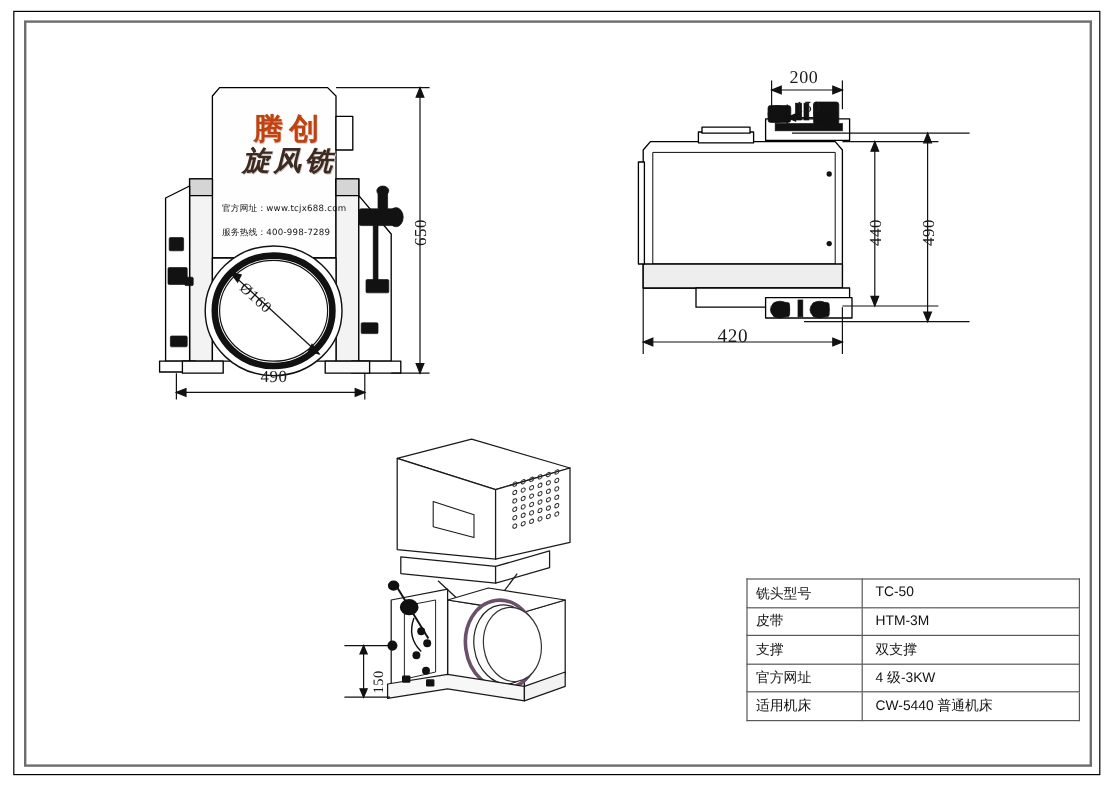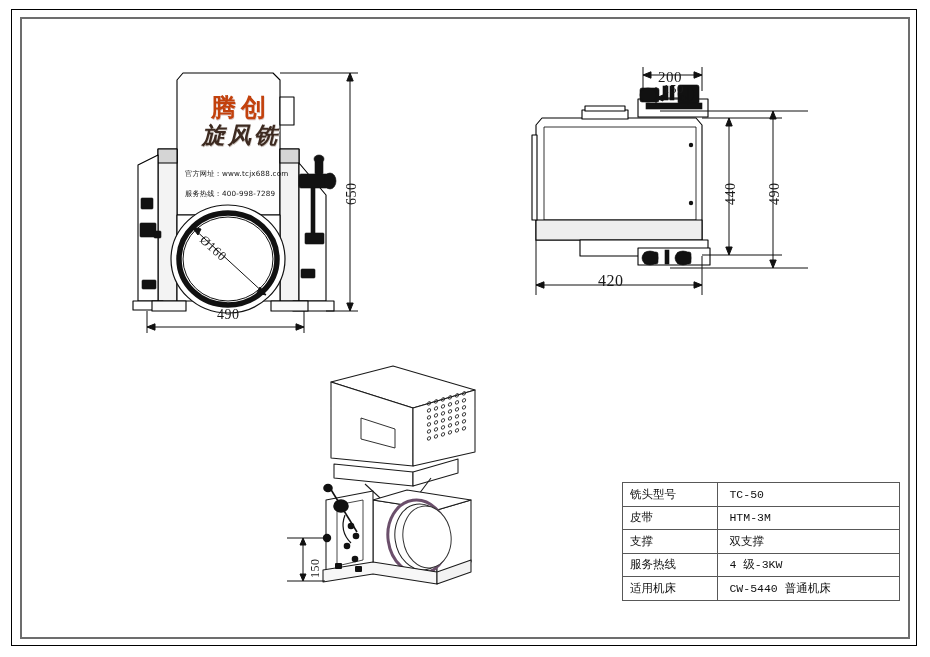--- a/index.html
+++ b/index.html
@@ -35,21 +35,21 @@
       font-size:7.2px;color:#141414;font-weight:normal;white-space:nowrap;
       letter-spacing:.2px;}
   .c1{top:169px;}
   .c2{top:189px;}
 
   
   .spec{position:absolute;left:622px;top:482px;width:278px;
         border-collapse:collapse;}
   .spec td{border:1px solid #585858;height:22.5px;padding:0 0 0 7px;
            font-size:11.5px;color:#111;
-           font-family:Liberation Mono, monospace;
+           font-family:Liberation Sans, sans-serif;
            white-space:nowrap;vertical-align:middle;}
   .spec td.k{width:95px;}
   .spec td.v{width:182px;padding-left:11px;}
 </style>
 </head>
 <body>
 
 <div id="sheet">
 
   <div class="frame-outer"></div>
@@ -219,21 +219,21 @@
       <g stroke="#111" stroke-width="1" fill="none">
         <line x1="16" y1="185" x2="16" y2="240"></line>
         <line x1="182" y1="201" x2="182" y2="240"></line>
         <line x1="16" y1="230" x2="182" y2="230"></line>
         <path d="M16 230 l8 -3.2 v6.4 Z" fill="#111"></path>
         <path d="M182 230 l-8 -3.2 v6.4 Z" fill="#111"></path>
       </g>
     </svg>
   </div>
 
-  <div class="dim" style="left:658px;top:57px;font-size:15px;margin-top:12px;">200</div>
+  <div class="dim" style="left:658px;top:57px;font-size:15px;">200</div>
   <div class="dim" style="left:663px;top:81px;font-size:13px;">150</div>
   <div class="dim v" style="left:723px;top:205px;font-size:14px;transform:rotate(-90deg);">440</div>
   <div class="dim v" style="left:767px;top:205px;font-size:14px;transform:rotate(-90deg);">490</div>
   <div class="dim" style="left:598px;top:272px;font-size:16px;text-align:right;">420</div>
 
   <div class="view" style="left:285px;top:360px;">
     <svg width="225" height="250" viewBox="0 0 225 250">
       <g fill="none" stroke="#1a1a1a" stroke-width="1.05" stroke-linejoin="round">
 
         <path d="M46 22 L108 6 L190 30 L128 48 Z" fill="#fff"></path>
@@ -348,21 +348,21 @@
       </tr>
       <tr>
         <td class="k">皮带</td>
         <td class="v">HTM-3M</td>
       </tr>
       <tr>
         <td class="k">支撑</td>
         <td class="v">双支撑</td>
       </tr>
       <tr>
-        <td class="k">服务热线</td>
+        <td class="k">官方网址</td>
         <td class="v">4 级-3KW</td>
       </tr>
       <tr>
         <td class="k">适用机床</td>
         <td class="v">CW-5440 普通机床</td>
       </tr>
     </tbody>
   </table>
 
 </div>

